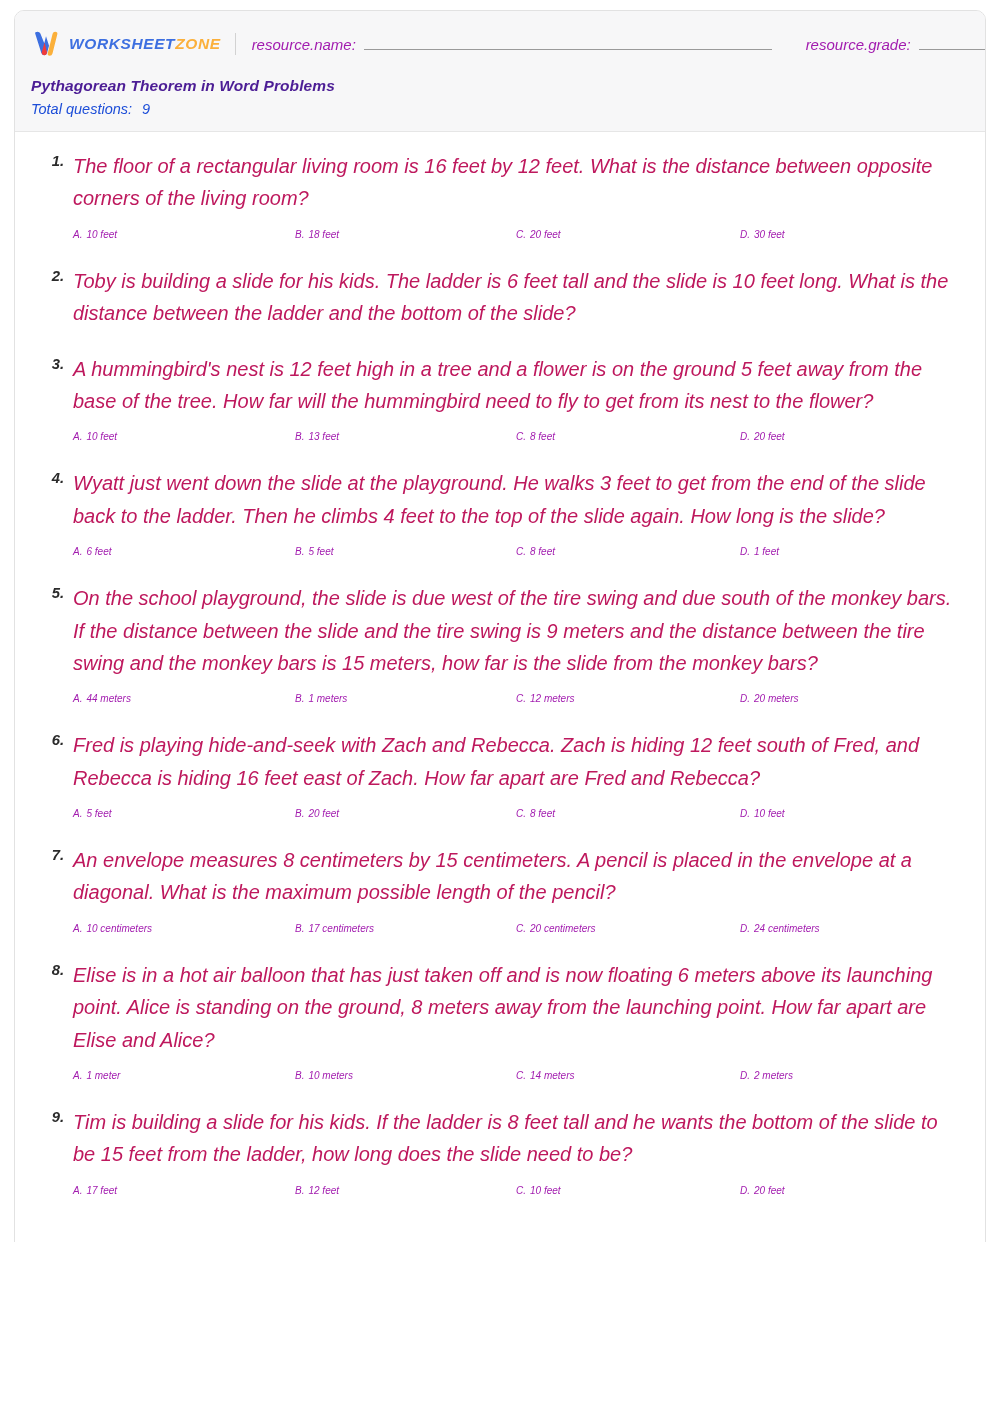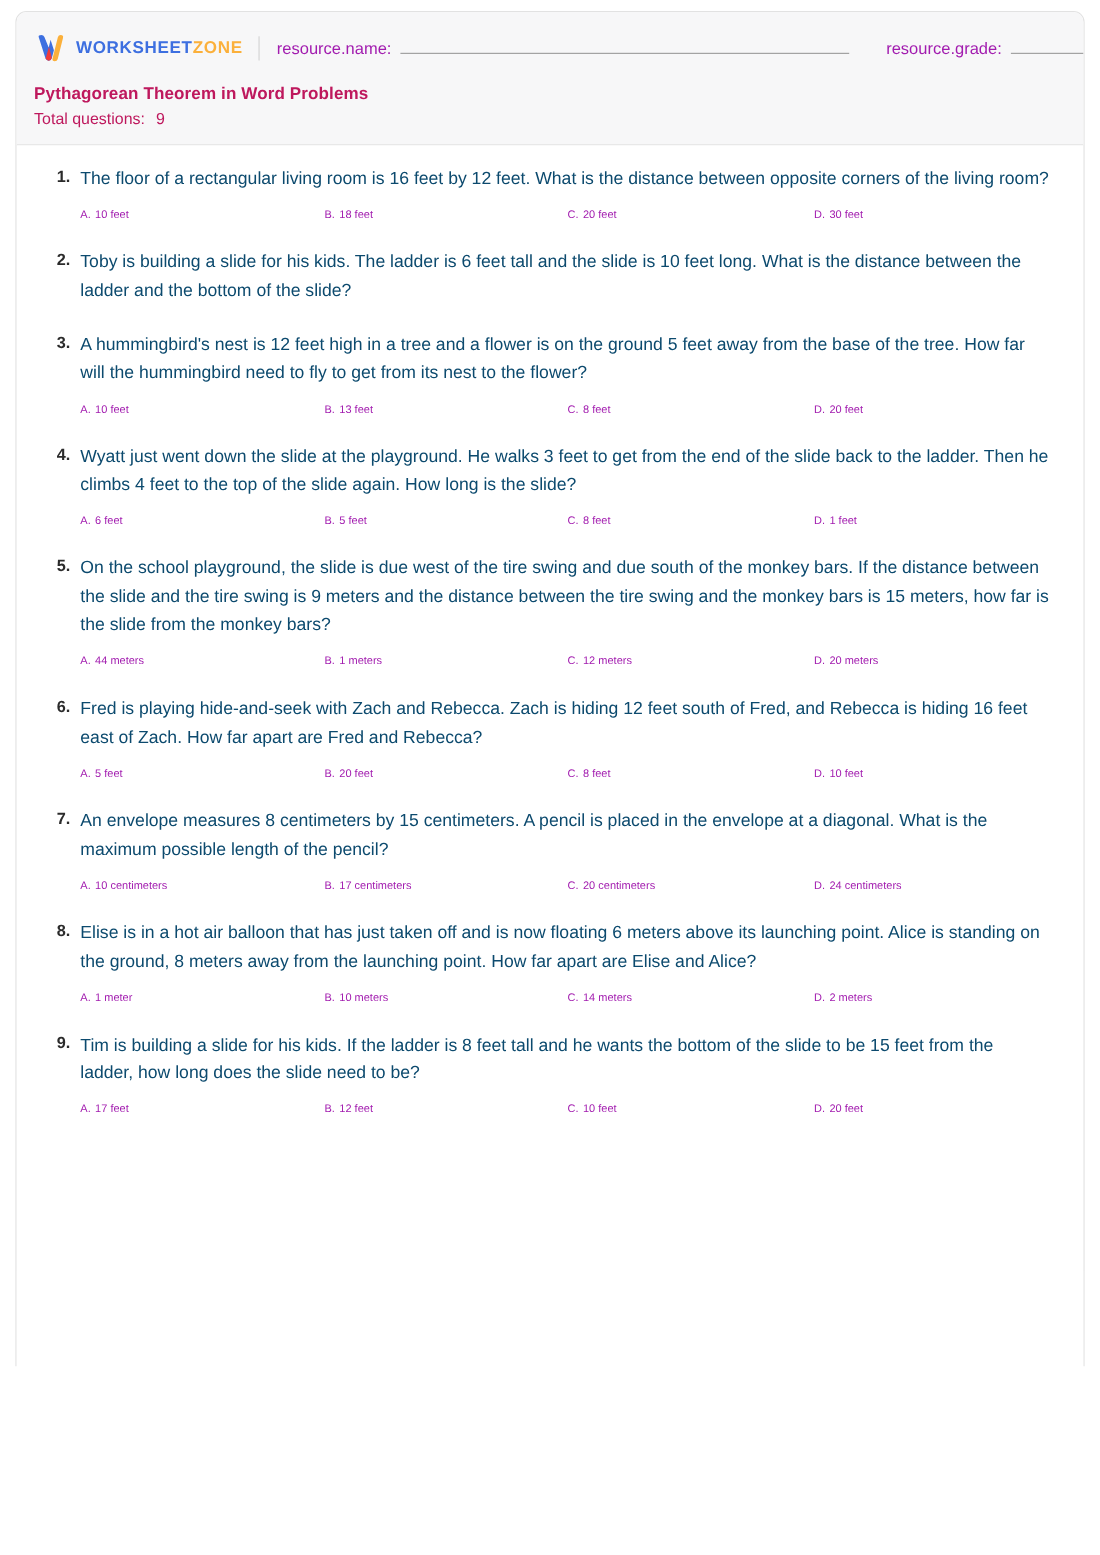--- a/index.html
+++ b/index.html
@@ -10,20 +10,21 @@
     background: #ffffff;
     font-family: "Liberation Sans", sans-serif;
   }
 
   .page {
     position: relative;
     width: 1000px;
     height: 1242px;
     background: #ffffff;
     overflow: hidden;
+    font-style: italic;
   }
 
   
   .card {
     position: absolute;
     left: 14px;
     top: 10px;
     width: 972px;
     height: 1345px;
     background: #ffffff;
@@ -91,27 +92,27 @@
   }
   .field.name  { flex: 0 1 520px; margin-right: 34px; }
   .field.grade { flex: 1 1 auto; }
 
   .title-block {
     padding: 16px 0 0 16px;
   }
   .ws-title {
     font-size: 15.5px;
     font-weight: 700;
-    color: #be185d;
+    color: #4c1d95;
     letter-spacing: 0.1px;
     margin-bottom: 6px;
   }
   .ws-total {
     font-size: 14.5px;
-    color: #be185d;
+    color: #1d4ed8;
   }
   .ws-total .count { margin-left: 10px; }
 
   
   .card-body {
     padding: 18px 30px 0 30px;
   }
 
   .question {
     margin-bottom: 23px;
@@ -127,22 +128,22 @@
     font-size: 14.8px;
     font-weight: 700;
     color: #2b2b2b;
     text-align: right;
     padding-right: 9px;
     line-height: 1.62;
   }
 
   .q-text {
     flex: 1 1 auto;
-    font-size: 16px;
-    color: #0c4a6e;
+    font-size: 20px;
+    color: #be185d;
     line-height: 1.62;
     max-width: 905px;
   }
 
   .q-options {
     display: flex;
     margin-top: 13px;
     padding-left: 28px;
   }
 

